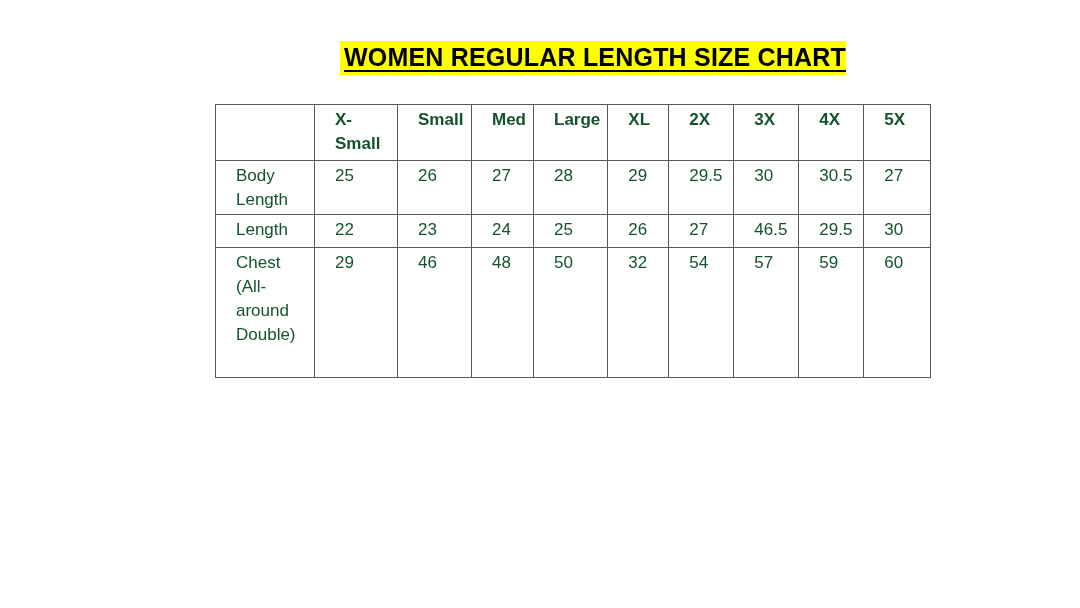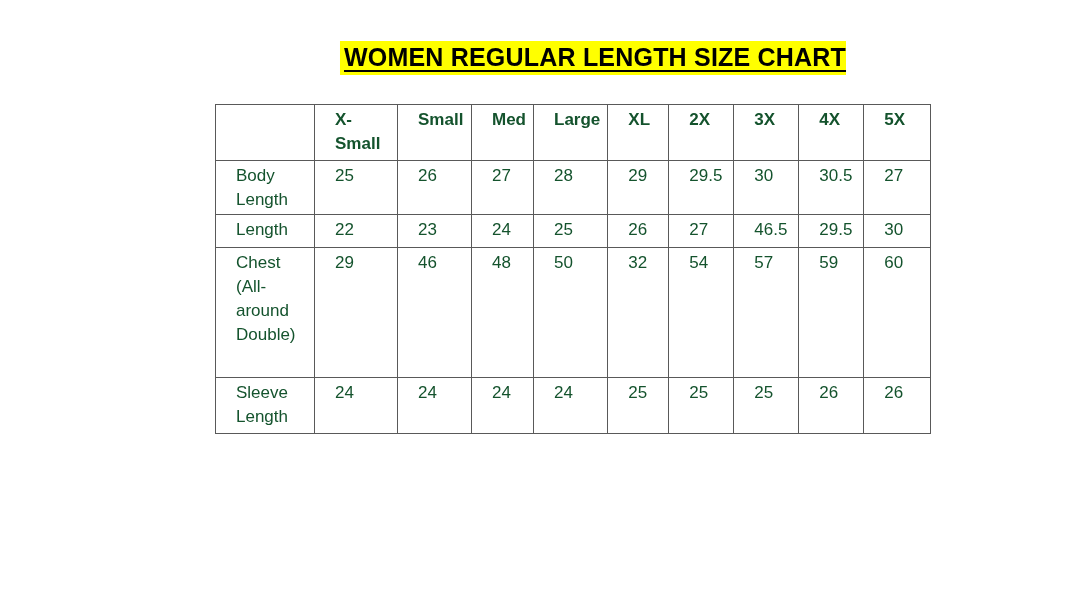--- a/index.html
+++ b/index.html
@@ -127,26 +127,14 @@
       <td>29</td>
       <td>46</td>
       <td>48</td>
       <td>50</td>
       <td>32</td>
       <td>54</td>
       <td>57</td>
       <td>59</td>
       <td>60</td>
     </tr>
-    <tr class="r3">
-      <td>Sleeve Length</td>
-      <td>24</td>
-      <td>24</td>
-      <td>24</td>
-      <td>24</td>
-      <td>25</td>
-      <td>25</td>
-      <td>25</td>
-      <td>26</td>
-      <td>26</td>
-    </tr>
   </tbody>
 </table>
 
 </body></html>

